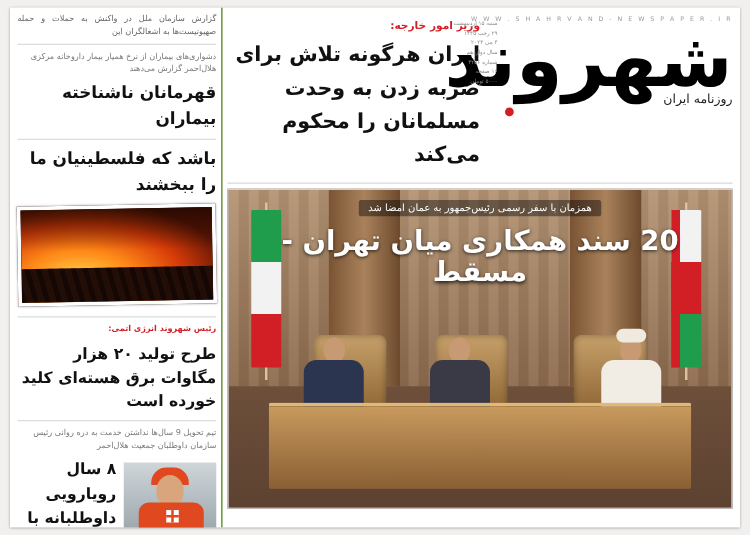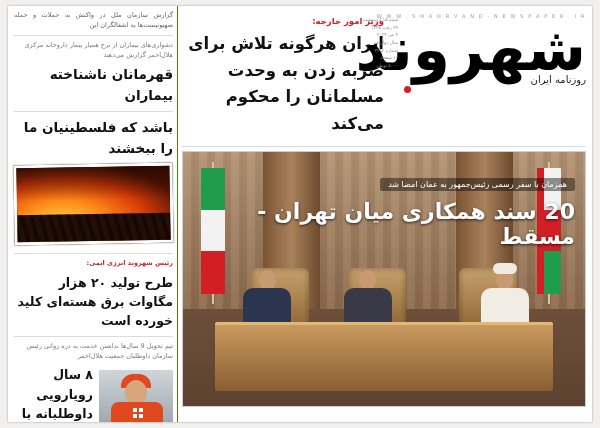--- a/index.html
+++ b/index.html
@@ -174,22 +174,22 @@
   .p-mid{left:40%}
   .p-mid .body{background:#3a3a46;}
   .p-right{right:14%}
   .p-right .head{background:#c79a74;}
   .p-right .body{background:#f1ece4;}
   .p-right .turban{
     width:24px;height:11px;border-radius:10px;background:#efe9df;margin:0 auto -4px auto;
     position:relative;z-index:2;
   }
   .photo-headline-band{
-    position:absolute;left:0;right:0;top:18px;
-    direction:rtl;text-align:right;
+    position:absolute;left:0;right:0;top:0;
+    direction:rtl;text-align:center;
     padding:2px 10px;
   }
   .photo-kicker{
     display:inline-block;
     font-size:8px;color:#fff;
     background:rgba(0,0,0,.42);
     padding:2px 8px;border-radius:2px;
   }
   .photo-title{
     margin-top:8px;

